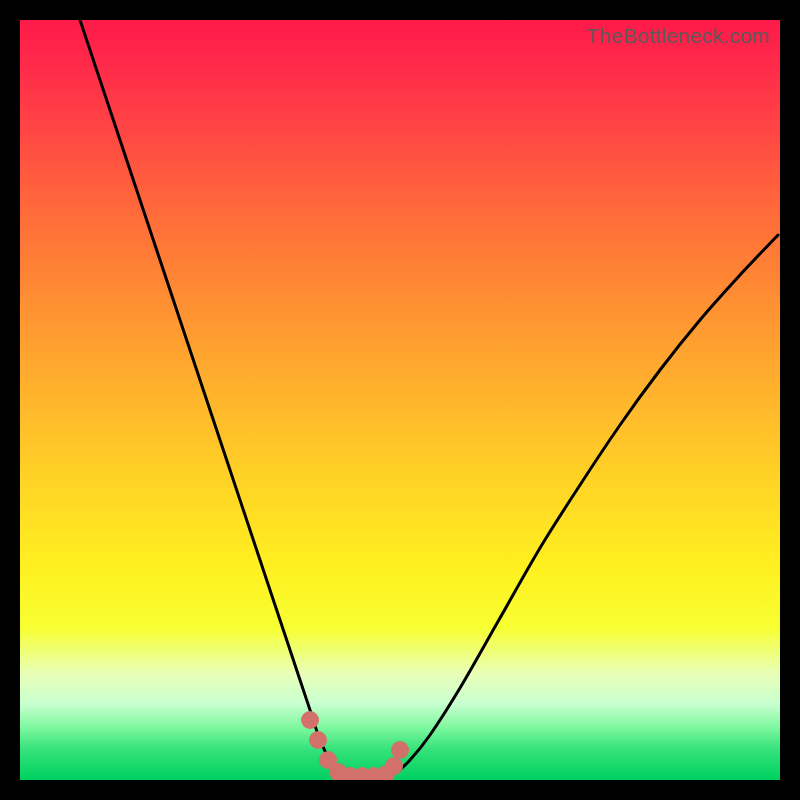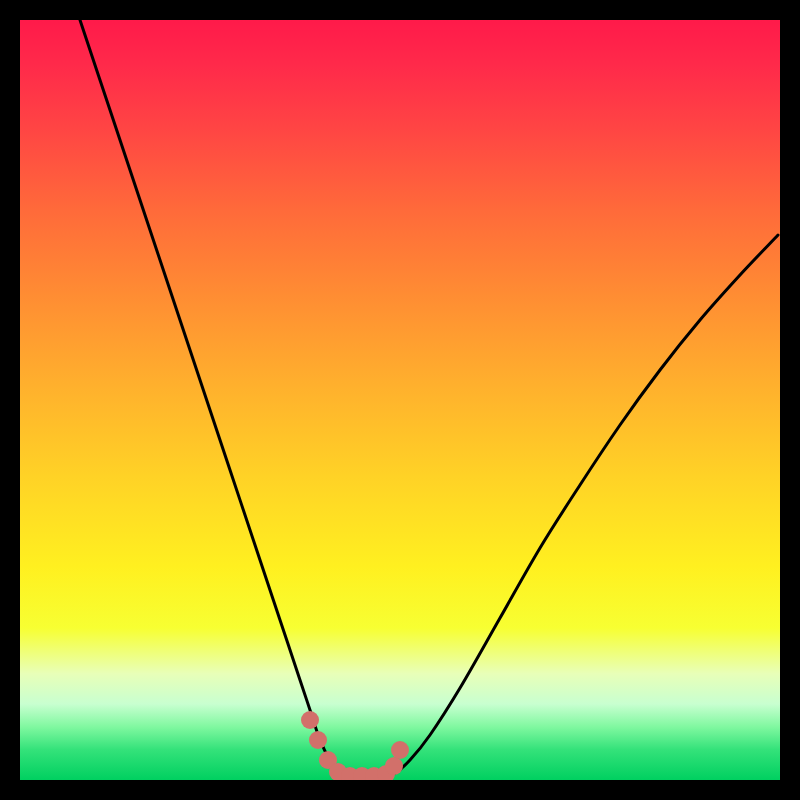--- a/index.html
+++ b/index.html
@@ -72,13 +72,14 @@
         <circle cx="318" cy="752" r="9" fill="#d2706a"></circle>
         <circle cx="330" cy="756" r="9" fill="#d2706a"></circle>
         <circle cx="342" cy="756" r="9" fill="#d2706a"></circle>
         <circle cx="354" cy="756" r="9" fill="#d2706a"></circle>
         <circle cx="366" cy="754" r="9" fill="#d2706a"></circle>
         <circle cx="374" cy="746" r="9" fill="#d2706a"></circle>
         <circle cx="380" cy="730" r="9" fill="#d2706a"></circle>
       </g>
   </svg>
 
+  <div class="watermark">TheBottleneck.com</div>
 </div>
 
 </body></html>

